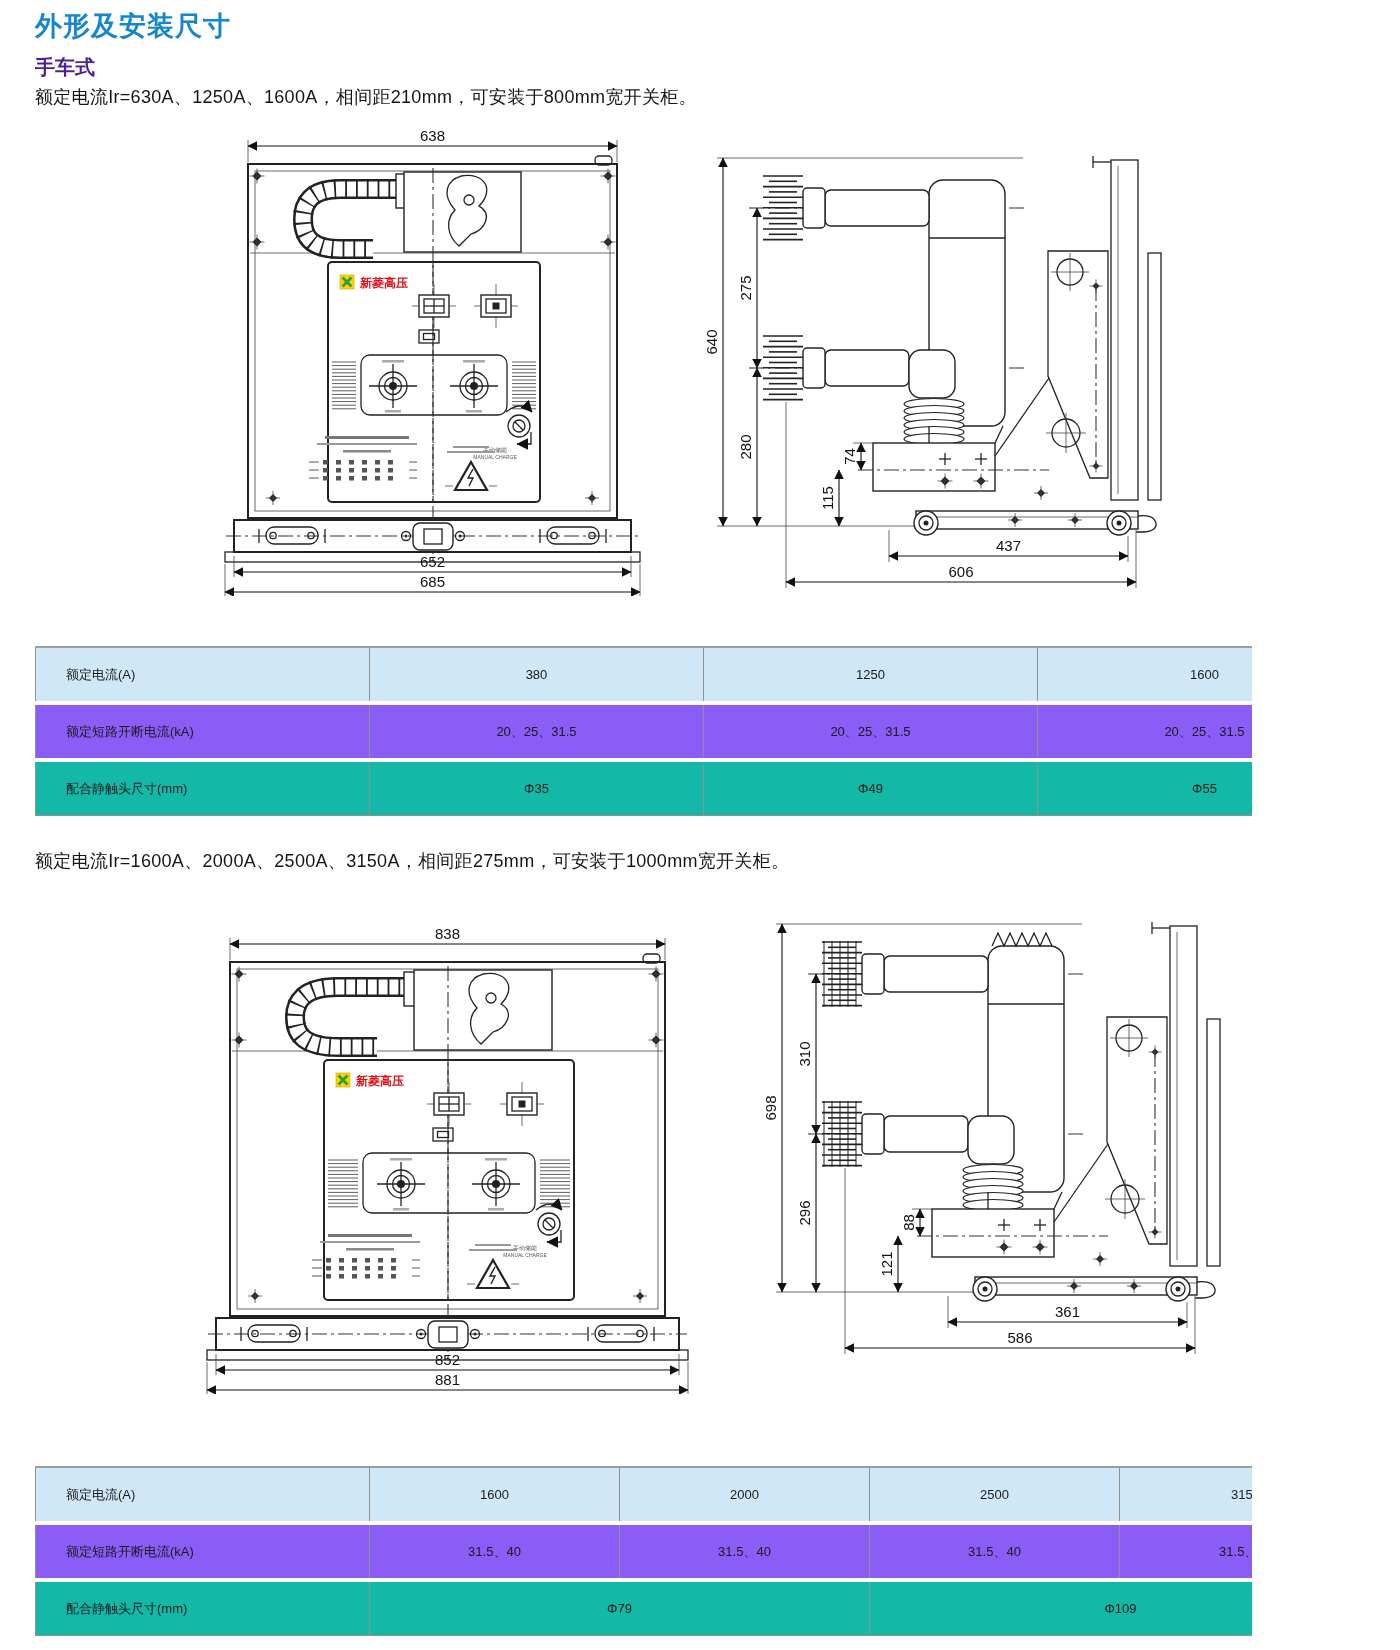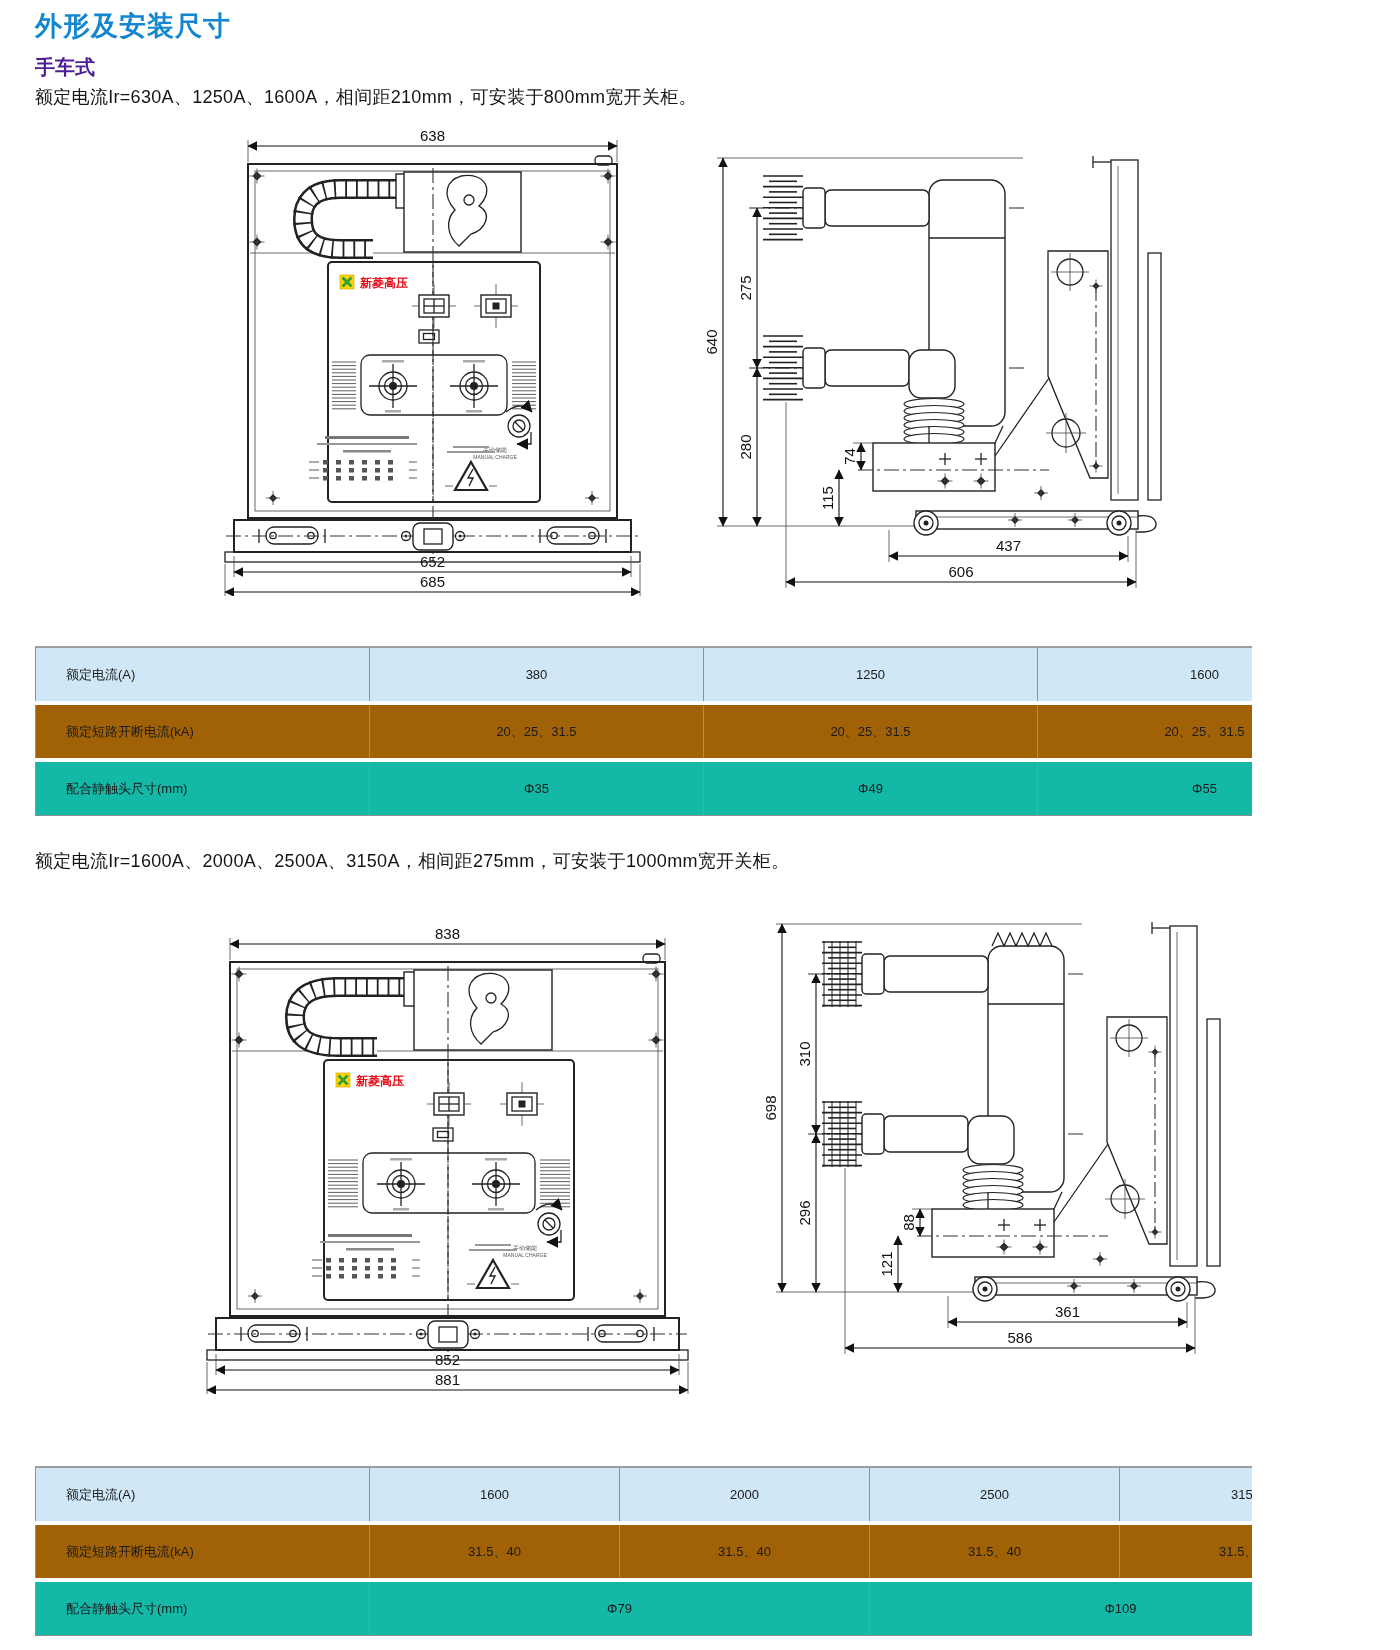--- a/index.html
+++ b/index.html
@@ -8,21 +8,21 @@
   .abs{position:absolute;}
   .title{left:35px;top:8px;font-size:27px;font-weight:bold;color:#1486cf;letter-spacing:1px;}
   .subtitle{left:35px;top:54px;font-size:20px;font-weight:bold;color:#4c1d95;}
   .para{font-size:18px;color:#151515;letter-spacing:.3px;}
   .p1{left:35px;top:85px;}
   .p2{left:35px;top:849px;}
   table.spec{border-collapse:collapse;table-layout:fixed;width:1336px;font-size:13px;color:#1a1a1a;
              border:1.5px solid #8f8f8f;border-top:2.5px solid #9d9d9d;}
   table.spec td{height:53px;border-left:1px solid #919191;border-right:1px solid #919191;text-align:center;padding:0;}
   table.spec tr.r0 td{background:#cfe7f6;border-bottom:4px solid #ffffff;}
-  table.spec tr.r1 td{background:#a16207;border-bottom:4px solid #ffffff;}
+  table.spec tr.r1 td{background:#8b5cf6;border-bottom:4px solid #ffffff;}
   table.spec tr.r2 td{background:#14b8a6;}
   table.spec td.lbl{text-align:left;padding-left:30px;}
   svg{display:block;}
   svg .k{fill:none;stroke:#222;stroke-width:1.3;}
   svg .k2{fill:none;stroke:#222;stroke-width:2;}
   svg .kw{fill:#fff;stroke:#222;stroke-width:1.4;}
   svg .thin{stroke:#444;stroke-width:.8;fill:none;}
   svg .dl{stroke:#111;stroke-width:1.1;fill:none;}
   svg .dim{font-family:"Liberation Sans","DejaVu Sans",sans-serif;font-size:15px;fill:#111;}
   svg .brand{font-family:"Liberation Sans","DejaVu Sans",sans-serif;font-size:12px;font-weight:bold;fill:#e60f19;}

